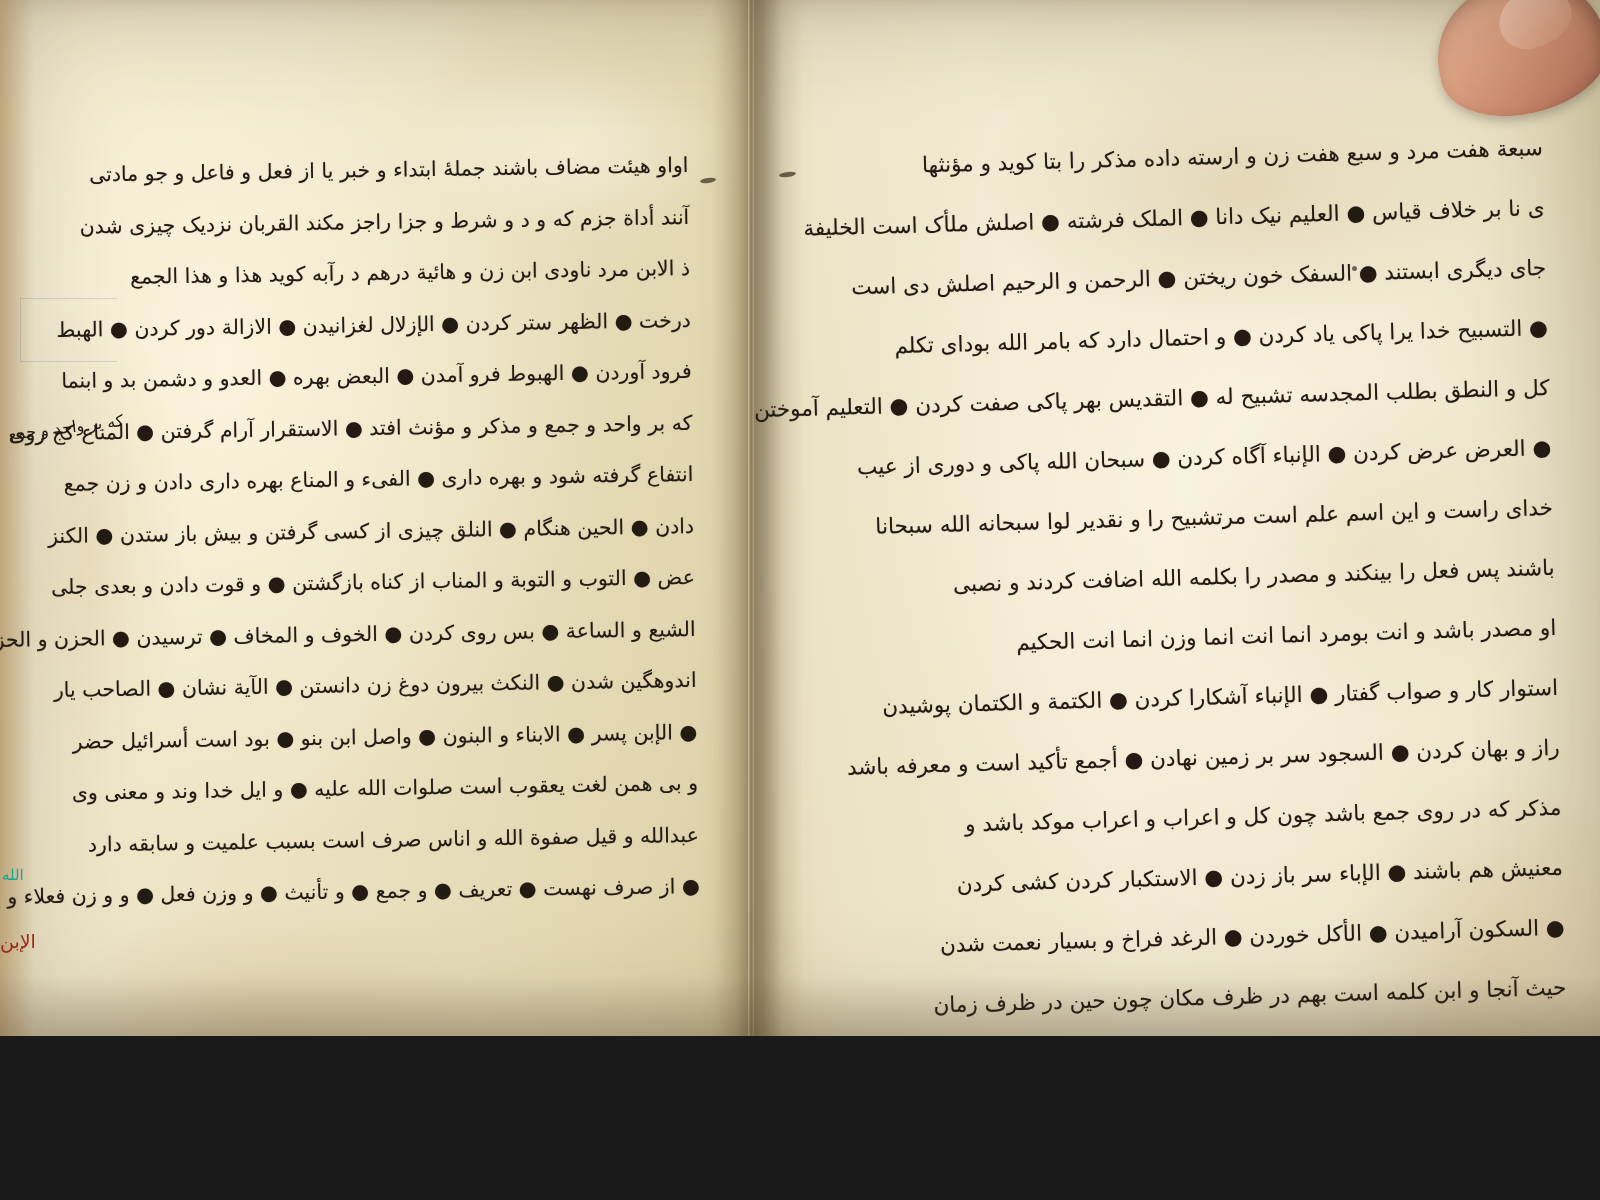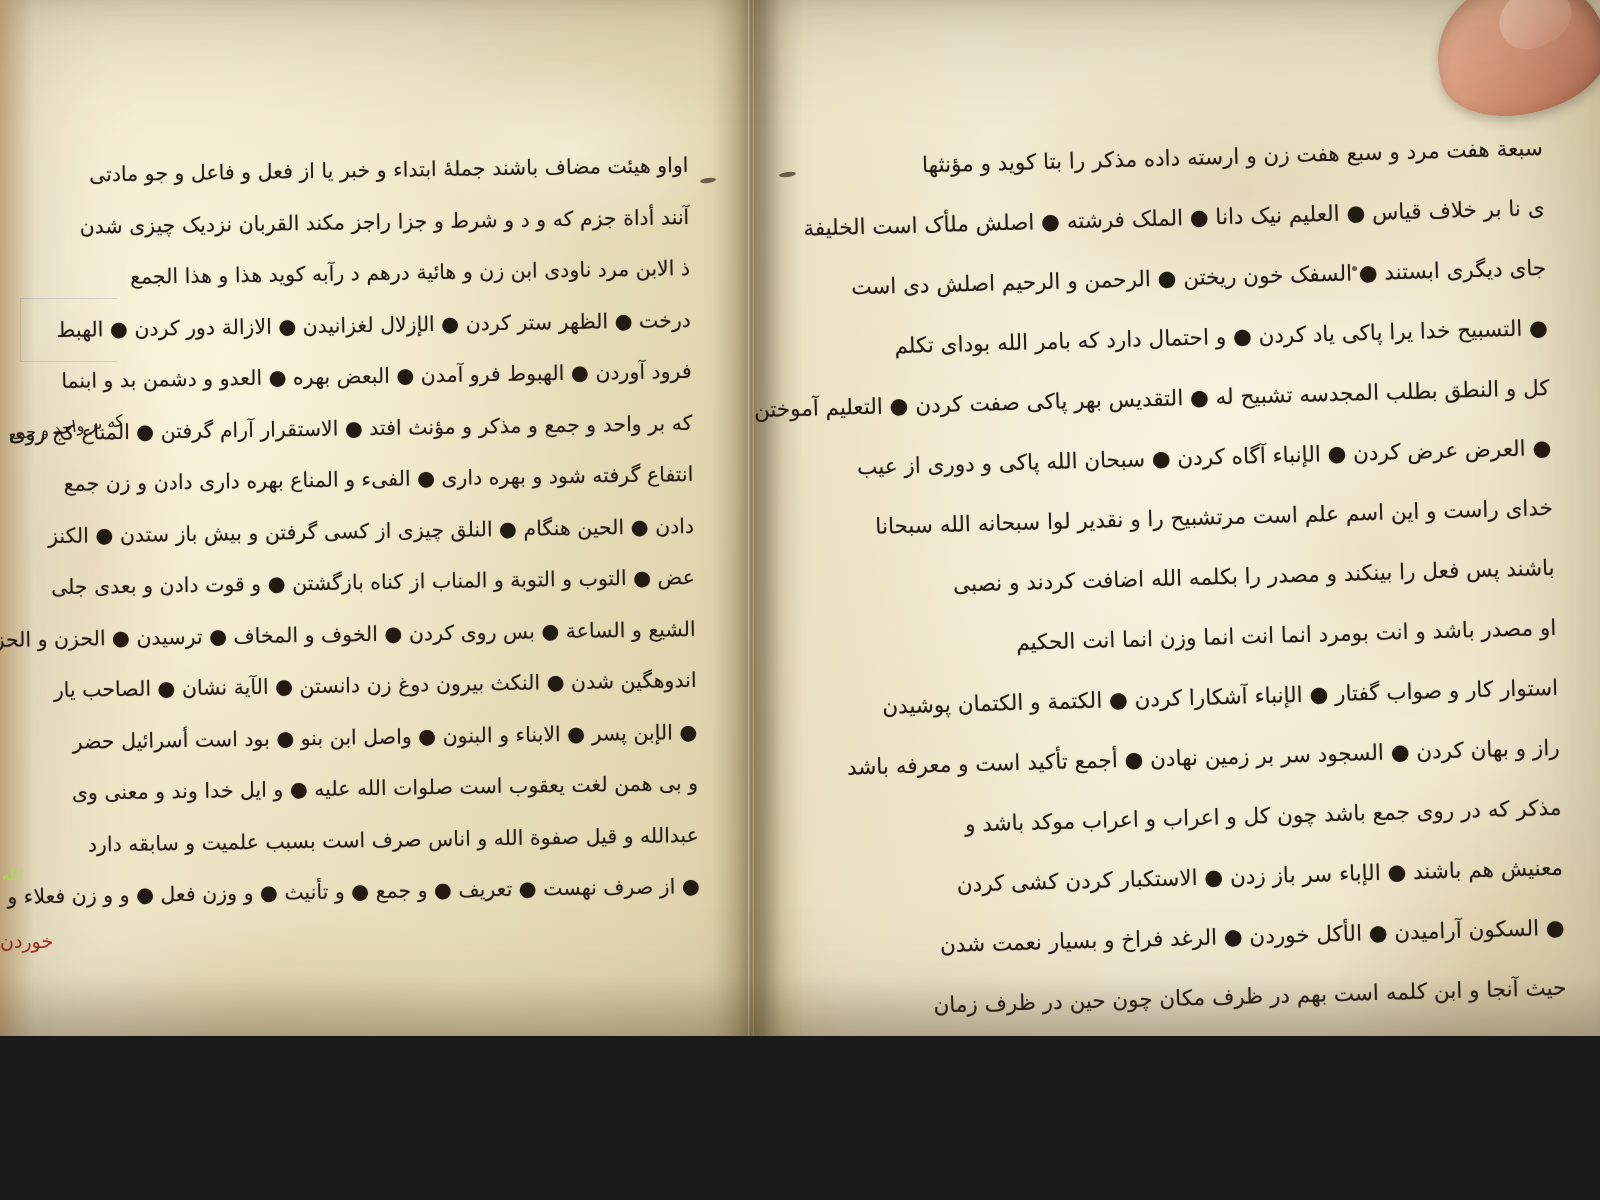--- a/index.html
+++ b/index.html
@@ -156,21 +156,21 @@
 
   
   .margin-note {
     position: absolute;
     direction: rtl;
     font-size: 16px;
     color: #2a2018;
     white-space: nowrap;
   }
   .mn1 { left: 8px; top: 418px; transform: rotate(-7deg); color:#1d1710; }
-  .mn2 { left: 2px; top: 866px; font-size: 15px; color:#bef264;font-family:Liberation Serif, serif; }
+  .mn2 { left: 2px; top: 866px; font-size: 15px; color:#14b8a6;font-family:Liberation Serif, serif; }
   .mn3 { left: 0px; top: 930px; font-size: 19px; color: #a8291d; }
 
   
   .blue-mark {
     position: absolute;
     left: 20px; top: 298px;
     width: 96px; height: 62px;
     border: 1px solid rgba(90,110,160,0.40);
     border-right: none;
     opacity: 0.55;
@@ -249,21 +249,21 @@
     <span class="line">مذکر که در روی جمع باشد چون کل و اعراب و اعراب موکد باشد و</span>
     <span class="line">معنیش هم باشند ● الإباء سر باز زدن ● الاستکبار کردن کشی کردن</span>
     <span class="line">● السکون آرامیدن ● الأکل خوردن ● الرغد فراخ و بسیار نعمت شدن</span>
     <span class="line">حیث آنجا و ابن کلمه است بهم در ظرف مکان چون حین در ظرف زمان</span>
   </div>
 
   <div class="folio">886</div>
 
   <div class="margin-note mn1">که بر واحد و جمع</div>
   <div class="margin-note mn2">الله</div>
-  <div class="margin-note mn3">خوردن</div>
+  <div class="margin-note mn3">الإبن</div>
 
   <div class="blot b1"></div>
   <div class="blot b2"></div>
   <div class="blot b3"></div>
   <div class="blot b4"></div>
 
   <div class="thumb">
     <div class="thumb-nail"></div>
   </div>
 

